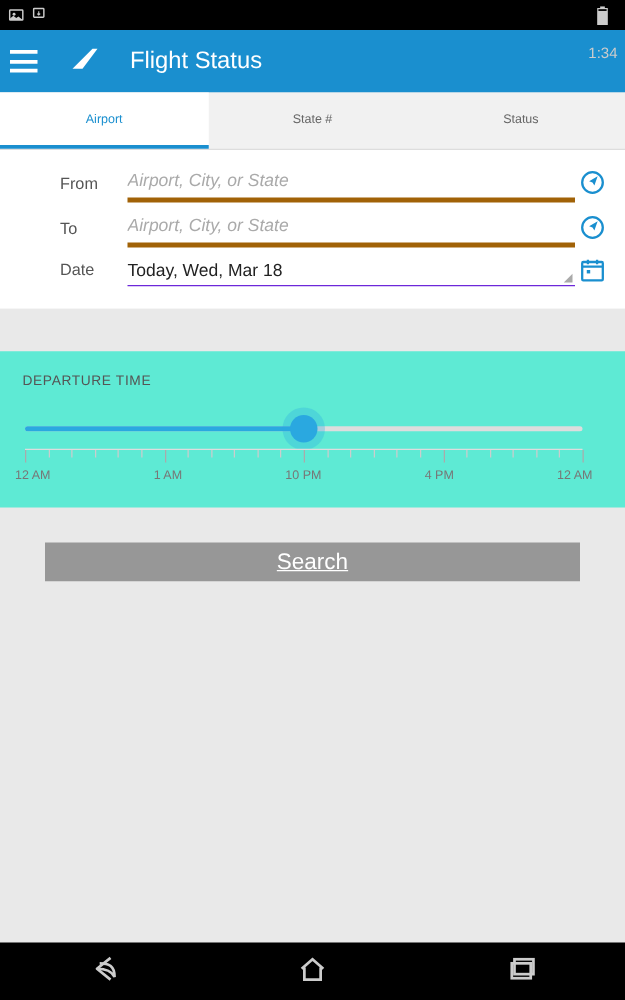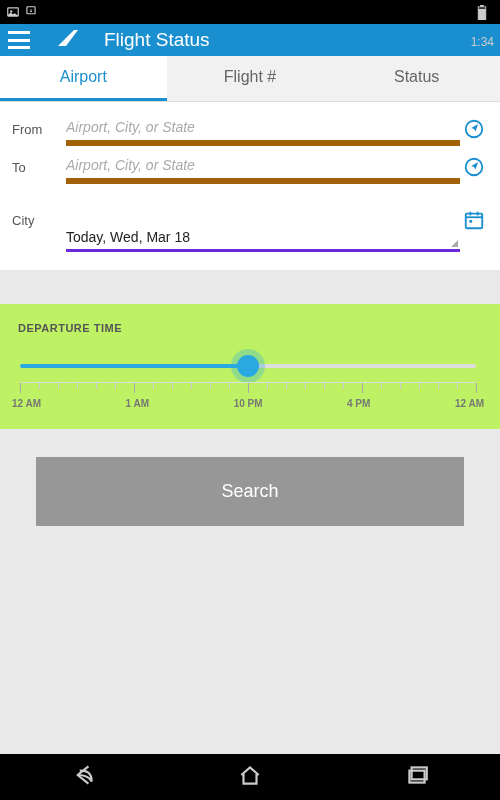--- a/index.html
+++ b/index.html
@@ -21,21 +21,21 @@
     align-items: center;
     padding: 0 6px;
     font-size: 12px;
   }
   .status-bar .left-icons { display:flex; gap:4px; }
   .status-bar .right-icons { margin-left:auto; display:flex; gap:15px; align-items:center;flex-direction:column; }
   .status-bar svg { display:block; }
 
   
   .app-header {
-    height: 32px;
+    height: 50px;
     background: #1a8fcf;
     display: flex;
     align-items: center;
     padding: 0 8px;
     color: #fff;
     gap: 24px;
   }
   .hamburger {
     width: 22px; height:18px;
     display:flex; flex-direction:column; justify-content:space-between;
@@ -47,21 +47,21 @@
   
   .tabs {
     display:flex;
     background:#f1f1f1;
     height: 46px;
     border-bottom: 1px solid #ddd;
   }
   .tab {
     flex:1;
     display:flex; align-items:center; justify-content:center;
-    font-size: 16px;
+    font-size: 10px;
     color:#666;
     border-bottom: 3px solid transparent;
   }
   .tab.active {
     color:#1a8fcf;
     border-bottom-color:#1a8fcf;
     background:#fff;
   }
 
   
@@ -71,25 +71,26 @@
   }
   .row {
     display:flex;
     align-items:center;
     margin-bottom: 4px;
   }
   .row-label {
     width: 54px;
     font-size: 13px;
     color:#555;
+    margin-left:36px;
   }
   .field-wrap {
     flex:1;
     position:relative;
-    border-bottom: 6px solid #a16207;
+    border-bottom: 4px solid #a16207;
     padding: 6px 0 4px 0;
   }
   .field {
     border:none;
     width:100%;
     font-size:14px;
     color:#888;
     background:transparent;
     outline:none;
   }
@@ -97,23 +98,22 @@
   .date-field {
     border:none;
     width:100%;
     font-size:14px;
     color:#222;
     background:transparent;
   }
   .date-wrap {
     flex:1;
     position:relative;
-    border-bottom:3px solid #6d28d9;
+    border-bottom:1px solid #6d28d9;
     padding: 6px 14px 4px 0;
-    margin-top: 35px;
   }
   .date-wrap::after {
     content:'';
     position:absolute;
     right:2px; bottom:2px;
     width:0; height:0;
     border-left:7px solid transparent;
     border-bottom:7px solid #aaa;
   }
   .row-icon {
@@ -121,23 +121,22 @@
     display:flex; justify-content:center;
     color:#1a8fcf;
   }
   .row-icon svg { width:22px; height:22px; }
 
   
   .gap { height: 34px; background:#e9e9e9; }
 
   
   .departure {
-    background:#bef264;
-    padding: 18px 22px 20px 18px;
-    font-weight: bold;
+    background:#5eead4;
+    padding: 18px 32px 20px 18px;
   }
   .dep-title {
     font-size: 11px;
     letter-spacing: 0.5px;
     color:#555;
     margin-bottom: 30px;
   }
   .slider-track {
     position:relative;
     height: 4px;
@@ -186,21 +185,22 @@
   
   .search-area {
     padding: 28px 36px;
   }
   .search-btn {
     width:100%;
     background:#979797;
     color:#fff;
     border:none;
     font-size:18px;
-    padding: 24px 0;
+    padding: 5px 0;
+    text-decoration: underline;
   }
 
   
   .nav-bar {
     position:absolute;
     bottom:0; left:0; right:0;
     height:46px;
     background:#000;
     display:flex;
     justify-content:space-around;
@@ -253,21 +253,21 @@
   <div>
     <svg width="24" height="24" viewBox="0 0 24 24">
         <path d="M2 20 L18 4 L22 4 L10 20 Z" fill="#fff"></path>
       </svg>
   </div>
   <div class="app-title">Flight Status</div>
 </div>
 
 <div class="tabs">
   <div class="tab active">Airport</div>
-  <div class="tab">Flight #</div>
+  <div class="tab">State #</div>
   <div class="tab">Status</div>
 </div>
 
 <div class="form-area">
   <div class="row">
     <div class="row-label">From</div>
     <div class="field-wrap">
       <input class="field" type="text" placeholder="Airport, City, or State" style="">
     </div>
     <div class="row-icon">
@@ -283,21 +283,21 @@
       <input class="field" type="text" placeholder="Airport, City, or State" style="">
     </div>
     <div class="row-icon">
       <svg viewBox="0 0 24 24" fill="none" stroke="#1a8fcf" stroke-width="2">
           <circle cx="12" cy="12" r="9"></circle>
           <path d="M12 5 L15 13 L12 12 L9 13 Z" fill="#1a8fcf" stroke="none" transform="rotate(40 12 12)"></path>
         </svg>
     </div>
   </div>
   <div class="row">
-    <div class="row-label">City</div>
+    <div class="row-label">Date</div>
     <div class="date-wrap">
       <div class="date-field">Today, Wed, Mar 18</div>
     </div>
     <div class="row-icon">
       <svg viewBox="0 0 24 24" fill="none" stroke="#1a8fcf" stroke-width="2">
           <rect x="3" y="5" width="18" height="16" rx="1"></rect>
           <line x1="3" y1="9" x2="21" y2="9"></line>
           <line x1="8" y1="3" x2="8" y2="7"></line>
           <line x1="16" y1="3" x2="16" y2="7"></line>
           <rect x="7" y="12" width="3" height="3" fill="#1a8fcf" stroke="none"></rect>

